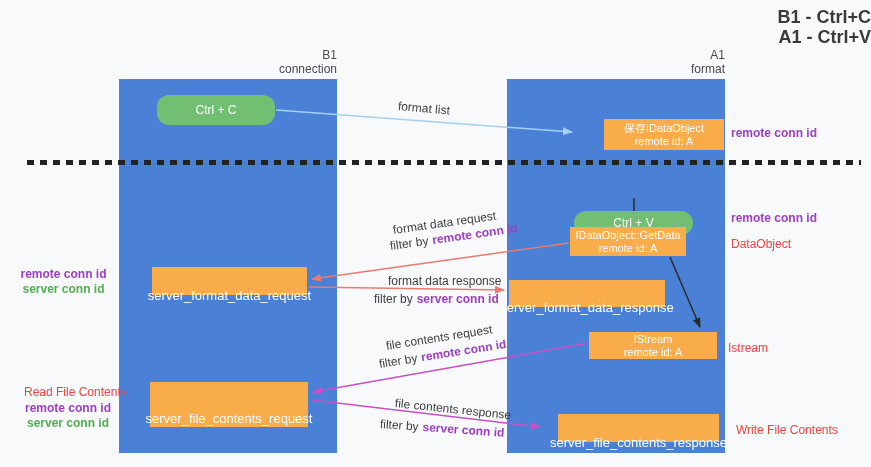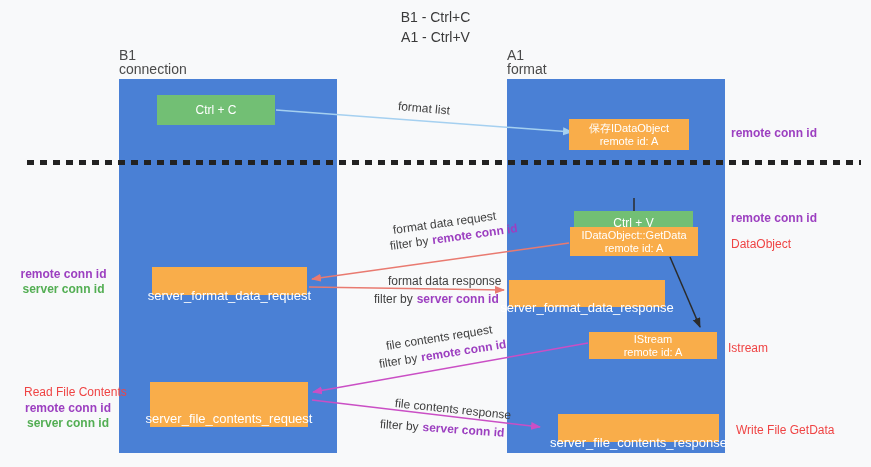--- a/index.html
+++ b/index.html
@@ -1,25 +1,25 @@
 <!DOCTYPE html>
 <html style="--background: #f8f9fa; --panel_blue: #4a80d5; --box_orange: #f9ad4a; --box_green: #72bf74; --arrow_blue: #a5d0f0; --arrow_red: #e97a70; --arrow_magenta: #ca4fc5; --arrow_black: #2b2b2b; --dash_dark: #222222; --text_purple: #9c3fc0; --text_green: #53ae53; --text_dark: #3f3f3f;"><head>
 <meta charset="utf-8">
 <style>
   html,body{margin:0;padding:0;}
   body{font-family:"Liberation Sans",sans-serif;}
   #stage{position:relative;width:871px;height:467px;background:var(--background,#f8f9fa);overflow:hidden;}
   .abs{position:absolute;}
-  .title{left:0;top:7px;width:100%;text-align:center;font-size:14px;line-height:20px;color:#3a3a3a;}
-  .col-header{top:48px;text-align:left;font-size:14px;line-height:14px;color:#4a4a4a;}
+  .title{left:0;top:7px;width:100%;text-align:right;font-size:18px;line-height:20px;color:#3a3a3a;font-weight:bold;}
+  .col-header{top:48px;text-align:right;font-size:12px;line-height:14px;color:#4a4a4a;}
   .panel{background:var(--panel_blue,#4a80d5);}
   .dashes{height:5px;background:repeating-linear-gradient(90deg,var(--dash_dark,#222) 0 7px,transparent 7px 13px);}
   .box{position:absolute;display:flex;flex-direction:column;align-items:center;justify-content:center;color:#fff;text-align:center;white-space:nowrap;}
   .box.orange{background:var(--box_orange,#f9ad4a);}
-  .box.green{background:var(--box_green,#72bf74);}
+  .box.green{background:var(--box_green,#72bf74);border-radius:12px;}
   .box .bl{font-size:11px;line-height:13px;}
   .box .single{font-size:13px;margin-top:28px;}
   .box .key{font-size:12px;}
   .edge-label{position:absolute;font-size:12px;color:var(--text_dark,#3f3f3f);white-space:nowrap;transform-origin:left center;}
   .edge-label .hl{font-weight:bold;color:var(--text_purple,#9c3fc0);margin-left:4px;}
   .side{position:absolute;font-size:12px;white-space:nowrap;}
   .side.purple{color:var(--text_purple,#9c3fc0);font-weight:bold;}
   .side.dark{color:#ef4444;}
   .side-group{position:absolute;text-align:center;font-size:12px;line-height:15px;}
   .side-group .purple{color:var(--text_purple,#9c3fc0);font-weight:bold;}
@@ -80,30 +80,30 @@
     <line class="ln ln-red" x1="569" y1="243" x2="312" y2="279" marker-end="url(#m-red)"></line>
     <line class="ln ln-red" x1="309" y1="287" x2="504" y2="290" marker-end="url(#m-red)"></line>
     <line class="ln ln-magenta" x1="588" y1="343" x2="313" y2="392" marker-end="url(#m-magenta)"></line>
     <line class="ln ln-magenta" x1="312" y1="400" x2="540" y2="427" marker-end="url(#m-magenta)"></line>
   </svg>
 
   <div class="box green" style="left:157px;top:95px;width:118px;height:30px;">
     <div class="key">Ctrl + C</div>
   </div>
 
-  <div class="box orange" style="left:569px;top:119px;width:120px;height:31px;">
+  <div class="box orange" style="left:604px;top:119px;width:120px;height:31px;">
     <div class="bl">保存IDataObject</div>
     <div class="bl">remote id: A</div>
   </div>
 
   <div class="box green" style="left:574px;top:174px;width:119px;height:24px;margin-top:37px;">
     <div class="key">Ctrl + V</div>
   </div>
 
-  <div class="box orange" style="left:570px;top:227px;width:128px;height:29px;">
+  <div class="box orange" style="left:570px;top:227px;width:116px;height:29px;">
     <div class="bl">IDataObject::GetData</div>
     <div class="bl">remote id: A</div>
   </div>
 
   <div class="box orange" style="left:152px;top:267px;width:155px;height:28px;">
     <div class="single">server_format_data_request</div>
   </div>
 
   <div class="box orange" style="left:509px;top:280px;width:156px;height:27px;">
     <div class="single">server_format_data_response</div>
@@ -141,21 +141,21 @@
 
   <div class="edge-label" style="left:395px;top:396px;transform:rotate(6deg);">file contents response</div>
   <div class="edge-label" style="left:380px;top:417px;transform:rotate(4deg);">
     <span>filter by</span><span class="hl">server conn id</span>
   </div>
 
   <div class="side purple" style="left:731px;top:126px;">remote conn id</div>
   <div class="side purple" style="left:731px;top:211px;">remote conn id</div>
   <div class="side dark" style="left:731px;top:237px;">DataObject</div>
   <div class="side dark" style="left:728px;top:341px;">Istream</div>
-  <div class="side dark" style="left:736px;top:423px;">Write File GetData</div>
+  <div class="side dark" style="left:736px;top:423px;">Write File Contents</div>
 
   <div class="side-group" style="left:16px;top:267px;width:95px;">
     <div class="purple">remote conn id</div>
     <div class="green">server conn id</div>
   </div>
 
   <div class="side dark" style="left:24px;top:385px;">Read File Contents</div>
   <div class="side-group" style="left:18px;top:401px;width:100px;">
     <div class="purple">remote conn id</div>
     <div class="green">server conn id</div>

